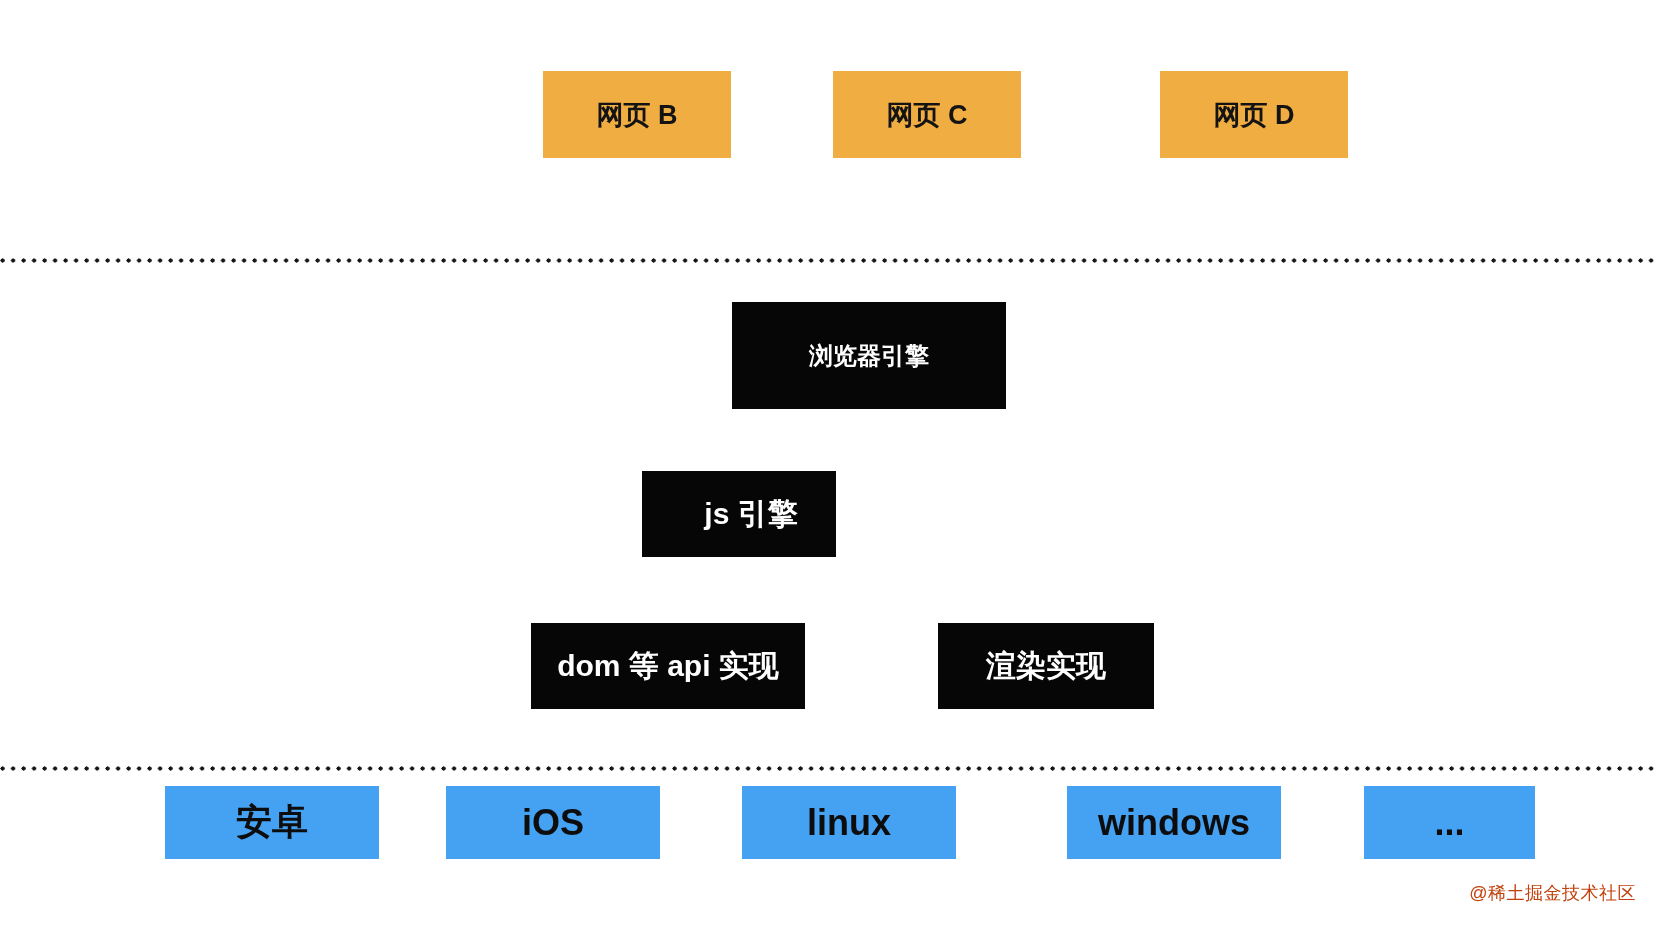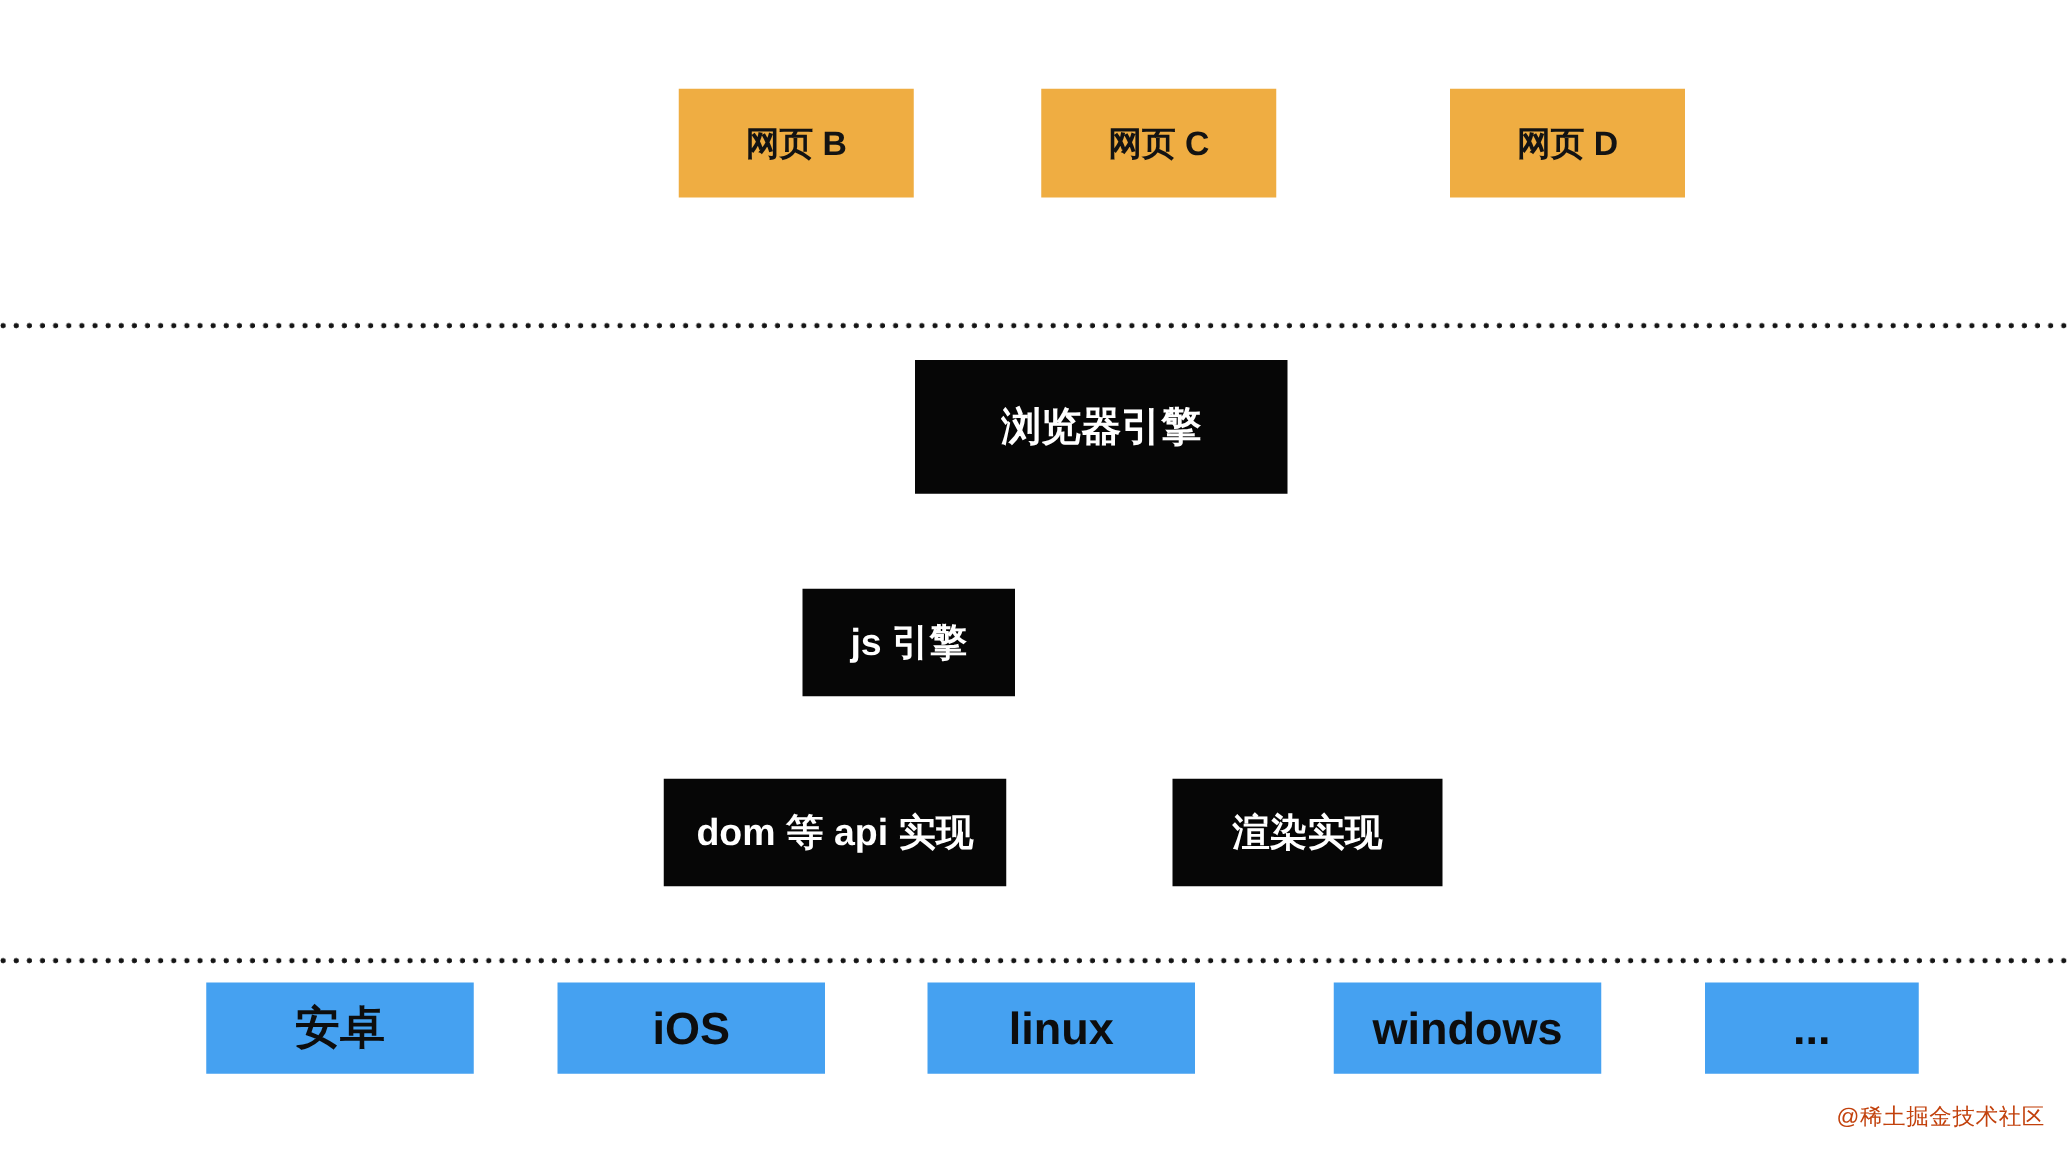--- a/index.html
+++ b/index.html
@@ -66,23 +66,23 @@
 <body>
 
 <div class="canvas">
 
   <div class="box page-box" style="left:531px;margin-left:12px;">网页 B</div>
   <div class="box page-box" style="left:833px;">网页 C</div>
   <div class="box page-box" style="left:1160px;">网页 D</div>
 
   <div class="dotted-line" style="top:258px;"></div>
 
-  <div class="box engine-box" style="left:732px; top:288px; width:298px; height:107px; font-size:32px;">浏览器引擎</div>
+  <div class="box engine-box" style="left:732px; top:302px; width:274px; height:107px; font-size:24px;">浏览器引擎</div>
 
-  <div class="box engine-box" style="left:642px; top:471px; width:170px; height:86px; font-size:30px;">js 引擎</div>
+  <div class="box engine-box" style="left:642px; top:471px; width:170px; height:86px; font-size:30px;padding-left:24px;">js 引擎</div>
 
   <div class="box engine-box" style="left:531px; top:623px; width:274px; height:86px; font-size:30px;">dom 等 api 实现</div>
   <div class="box engine-box" style="left:938px; top:623px; width:216px; height:86px; font-size:30px;">渲染实现</div>
 
   <div class="dotted-line" style="top:766px;"></div>
 
   <div class="box platform-box" style="left:165px;">安卓</div>
   <div class="box platform-box" style="left:446px;">iOS</div>
   <div class="box platform-box" style="left:742px;">linux</div>
   <div class="box platform-box" style="left:1067px;">windows</div>

